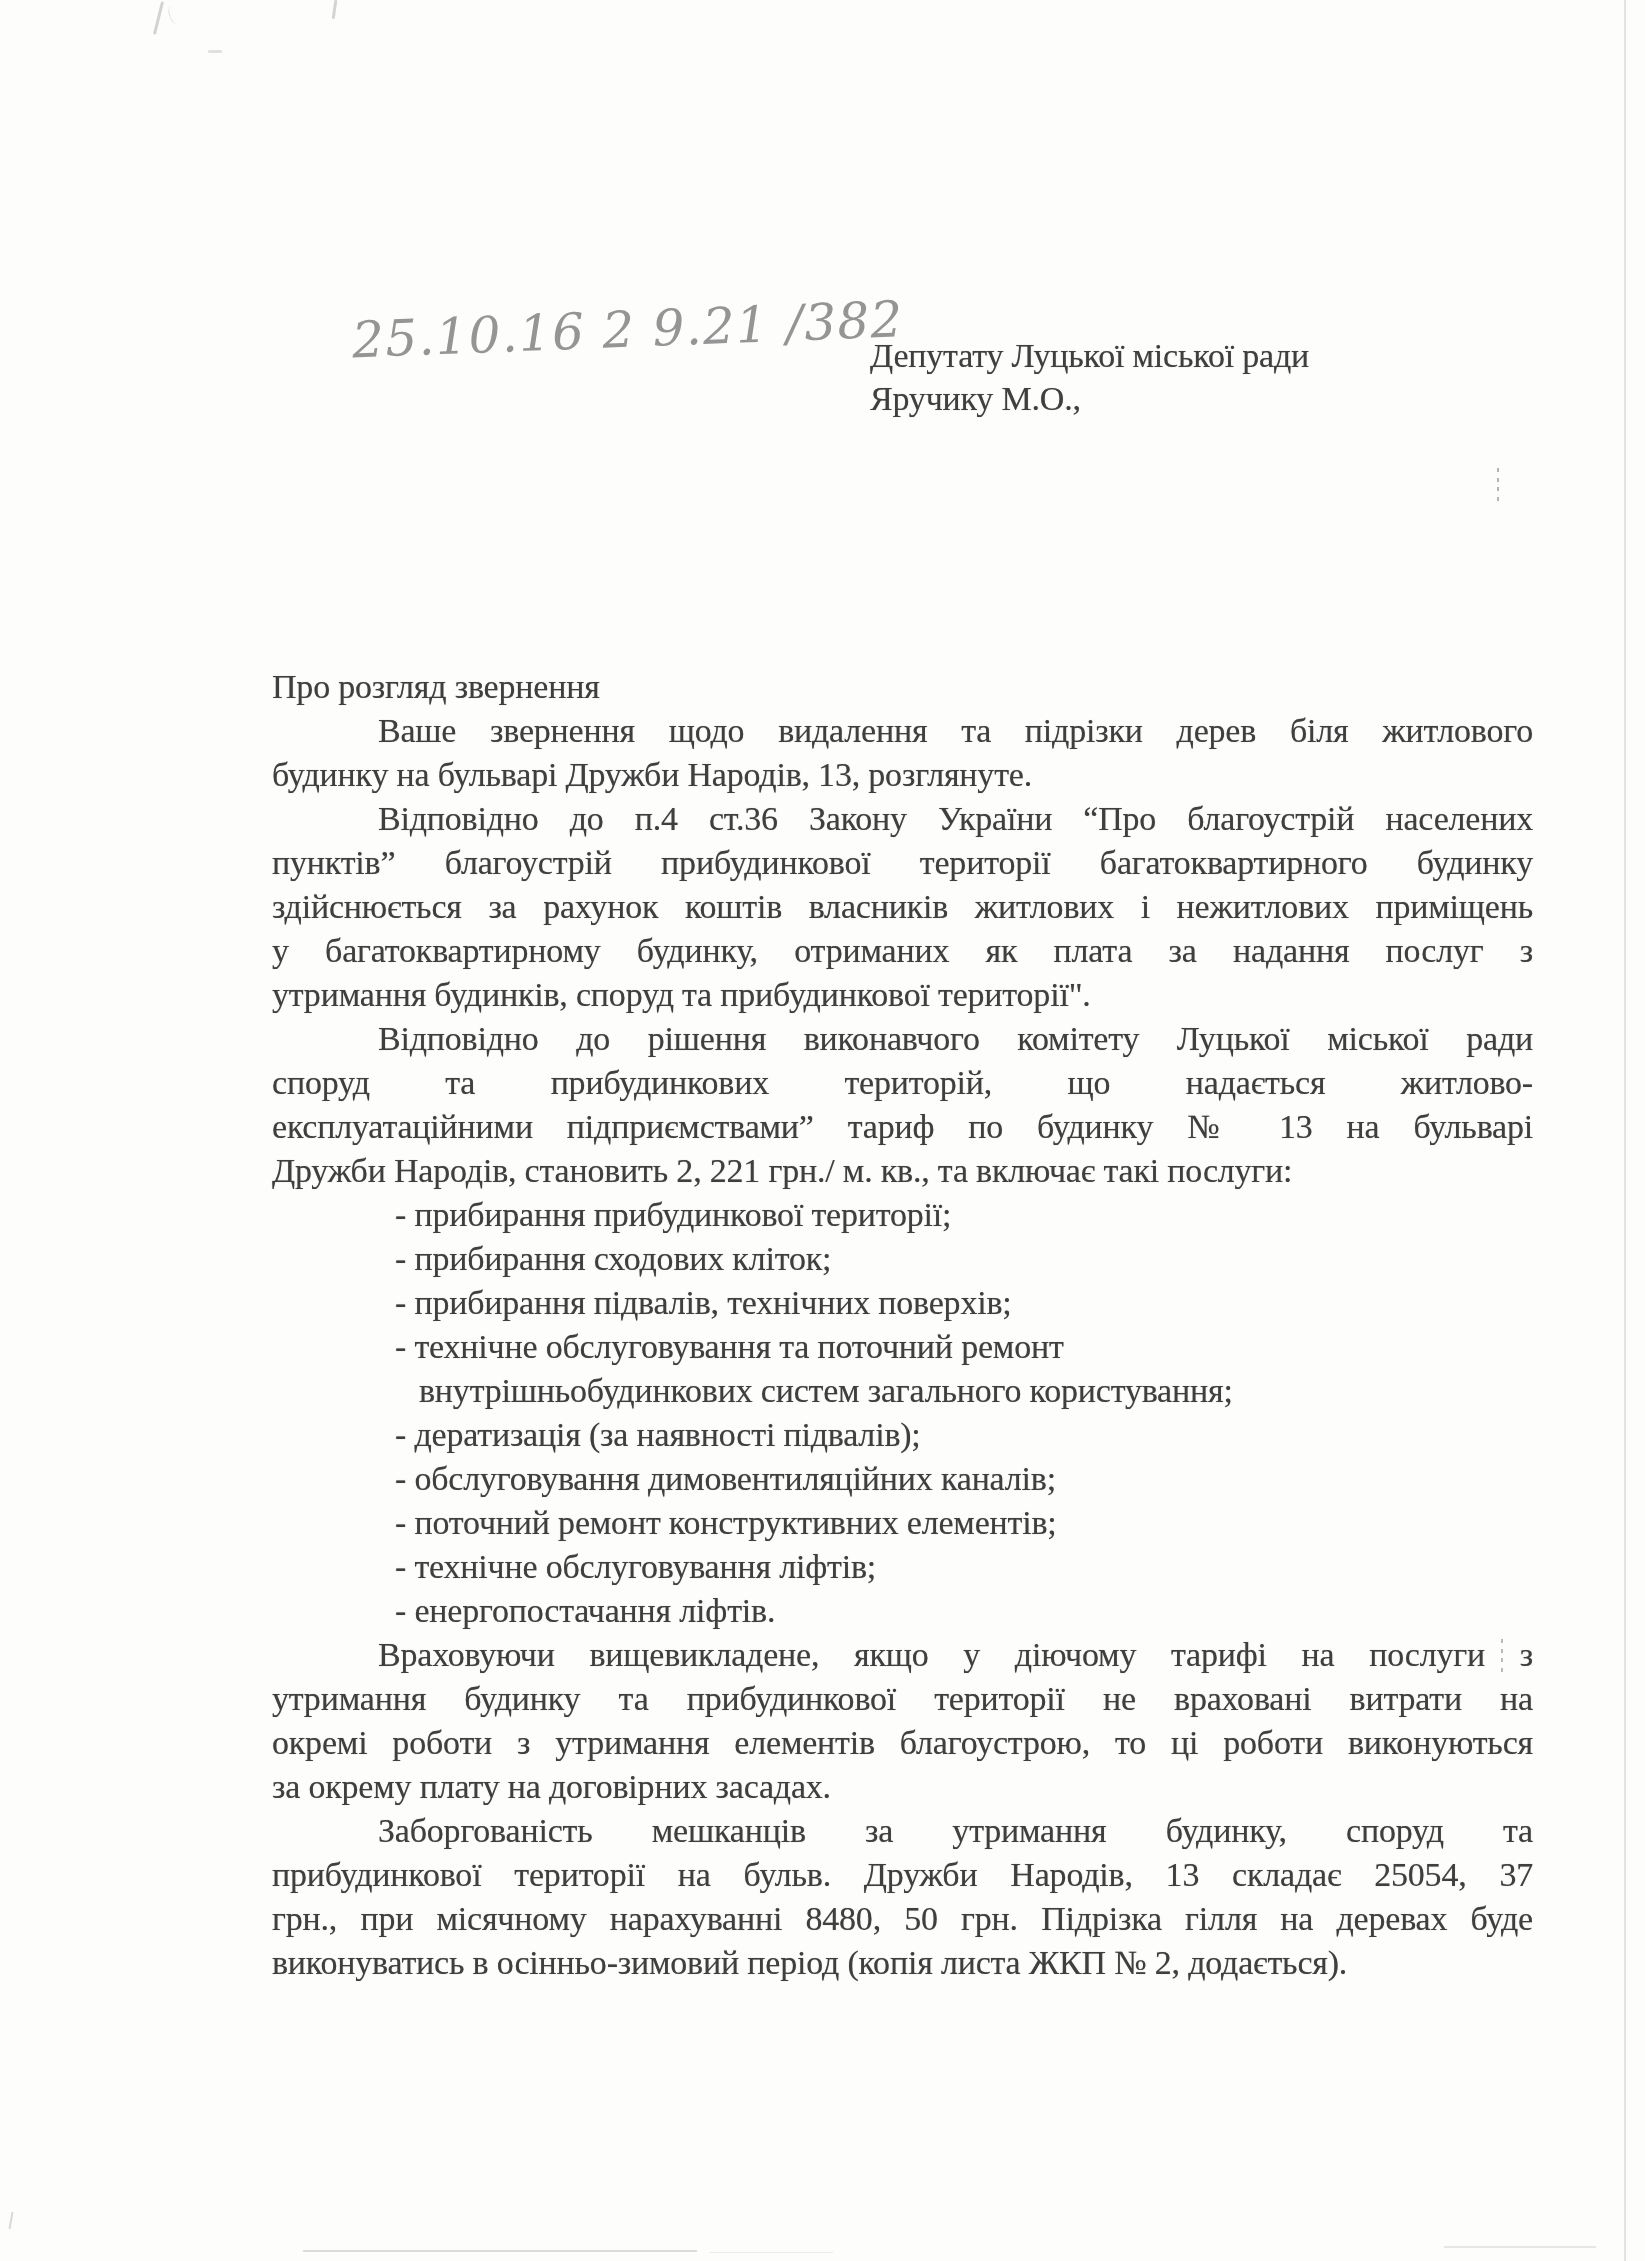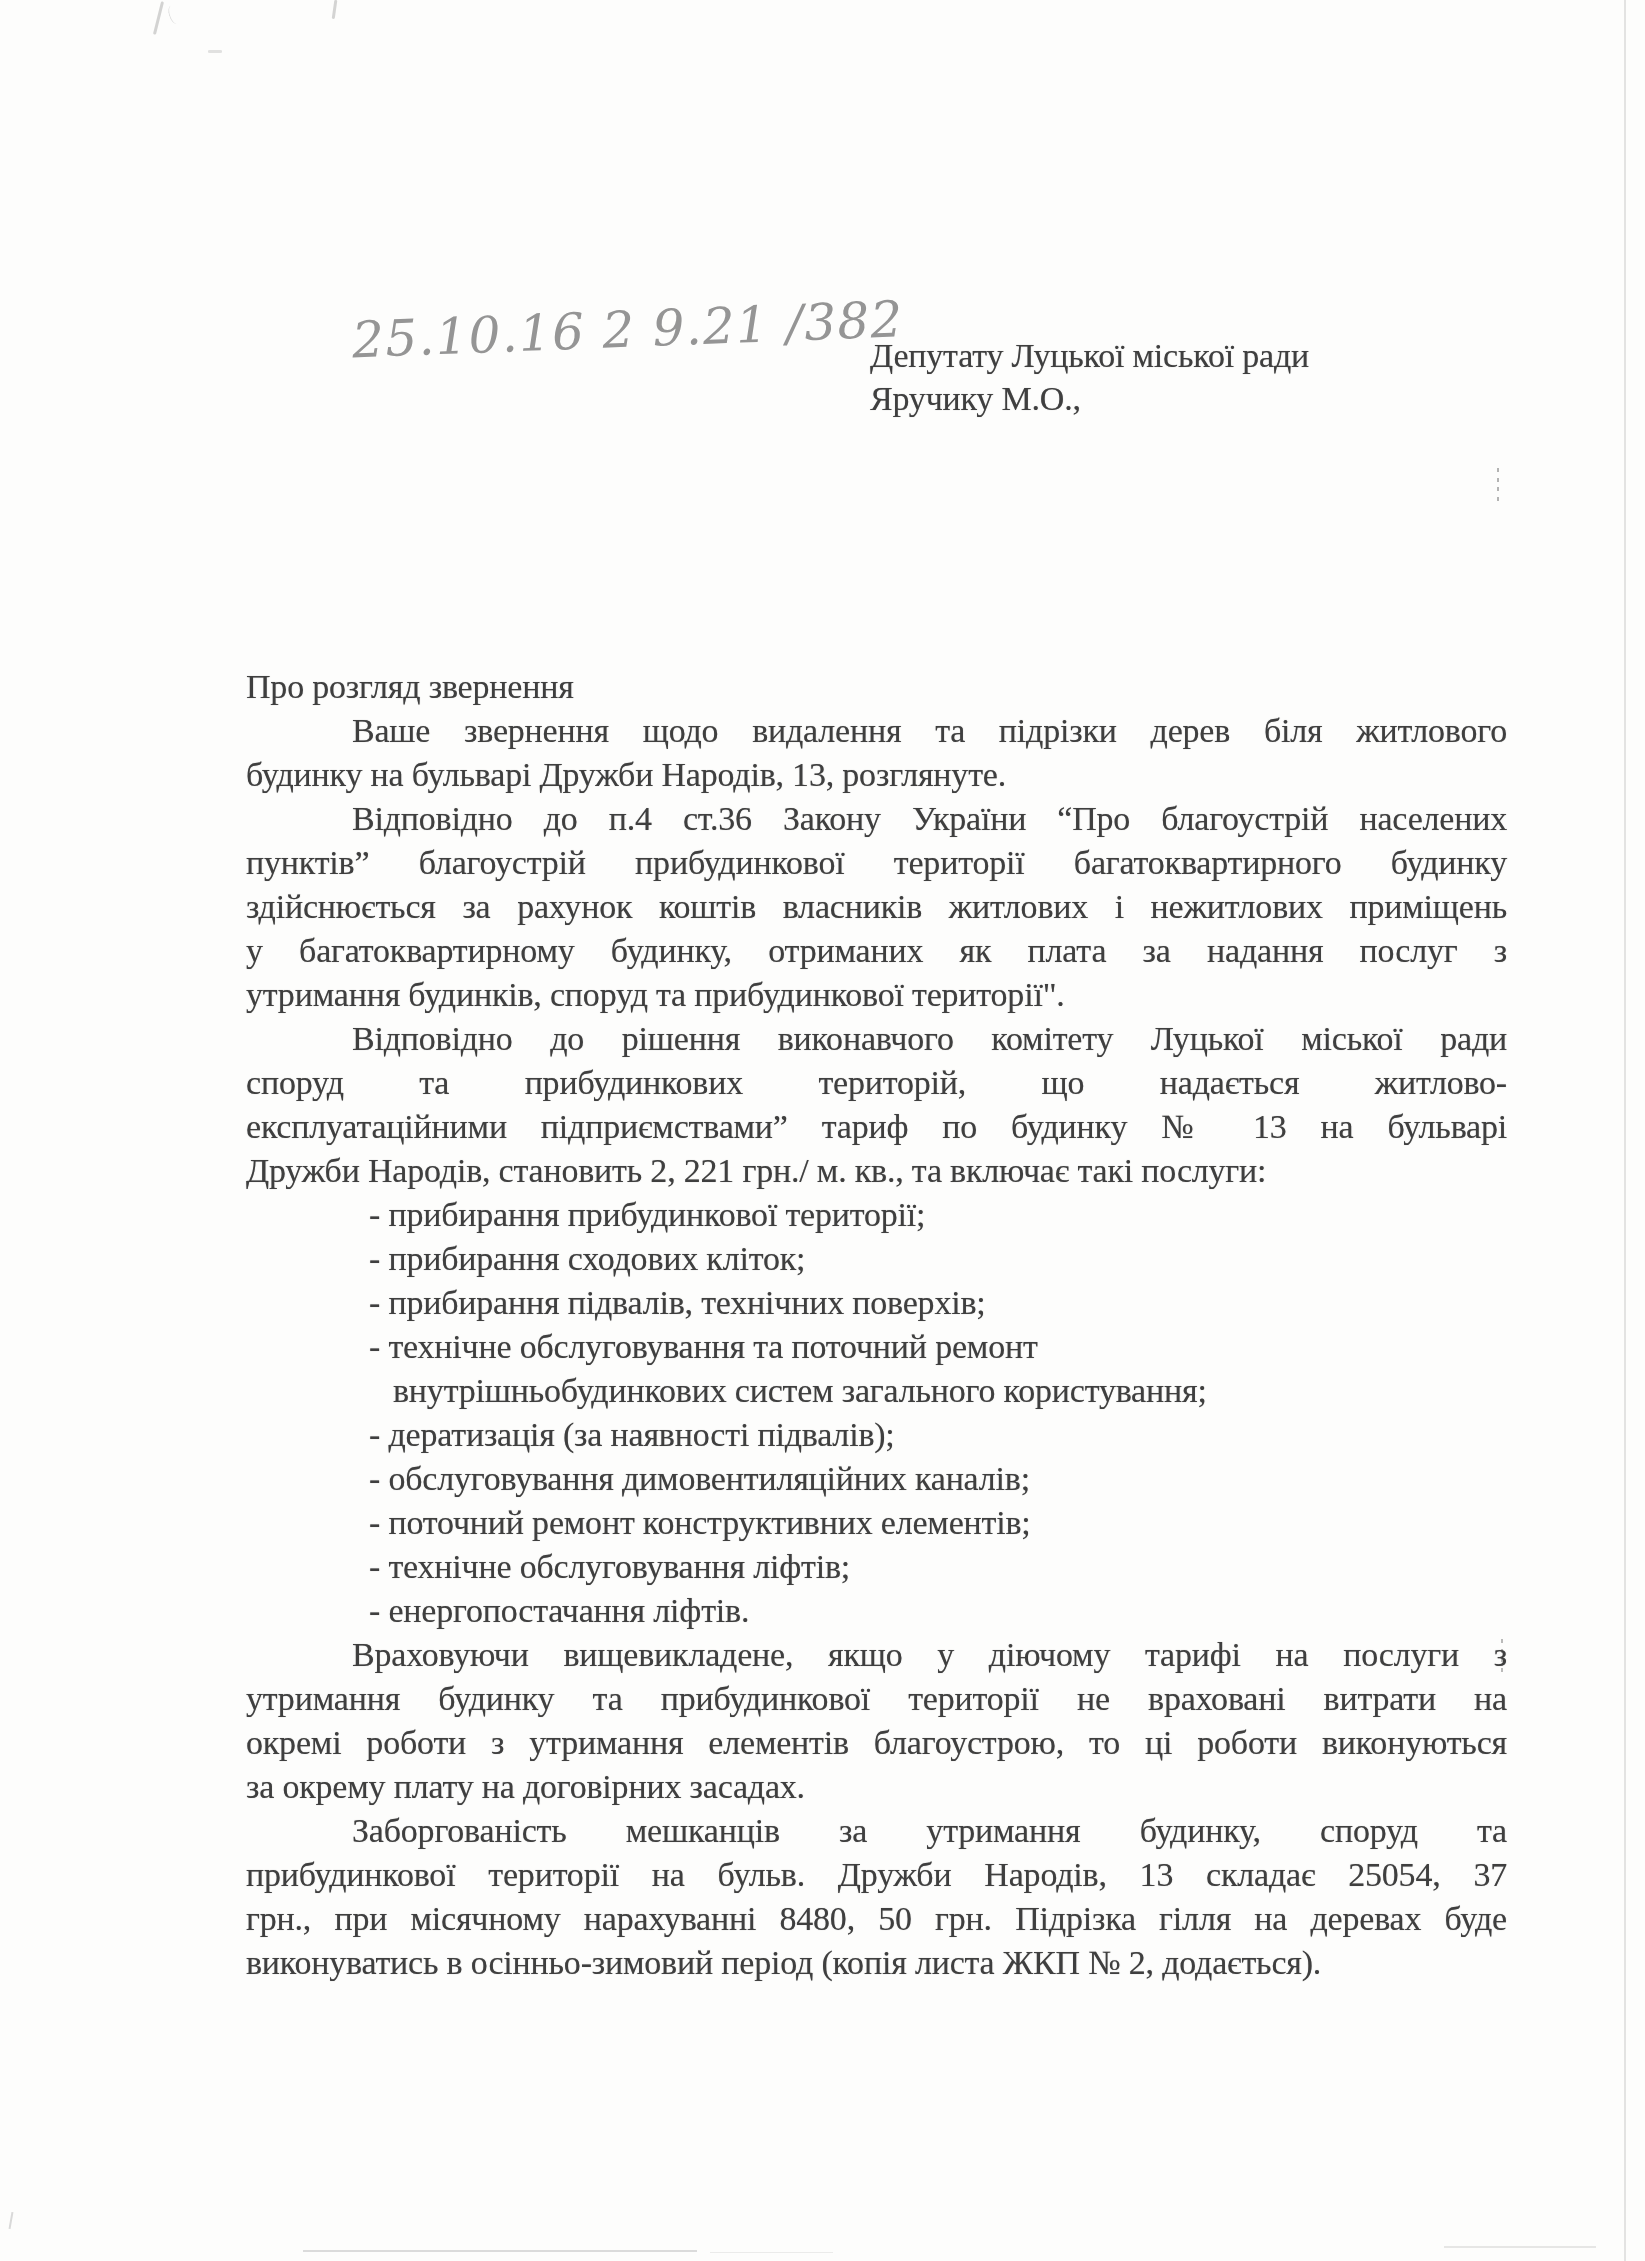--- a/index.html
+++ b/index.html
@@ -16,21 +16,21 @@
     font-size:34px;
     line-height:44px;
     letter-spacing:-0.2px;
     text-shadow:0 0 0.8px rgba(70,70,70,.55);
   }
   .addressee{
     position:absolute;left:870px;top:334px;width:710px;
     line-height:43px;
   }
   .bodytext{
-    position:absolute;left:246px;top:665px;width:1261px;
+    position:absolute;left:272px;top:665px;width:1261px;
   }
   .line{min-height:44px;}
   .first{text-align:justify;text-align-last:justify;text-indent:106px;}
   .mid{text-align:justify;text-align-last:justify;}
   .last{text-align:left;}
   .bullet{padding-left:123px;text-align:left;}
   .bulletcont{padding-left:147px;text-align:left;}
   
   .handnote{
     position:absolute;left:352px;top:302px;width:490px;

